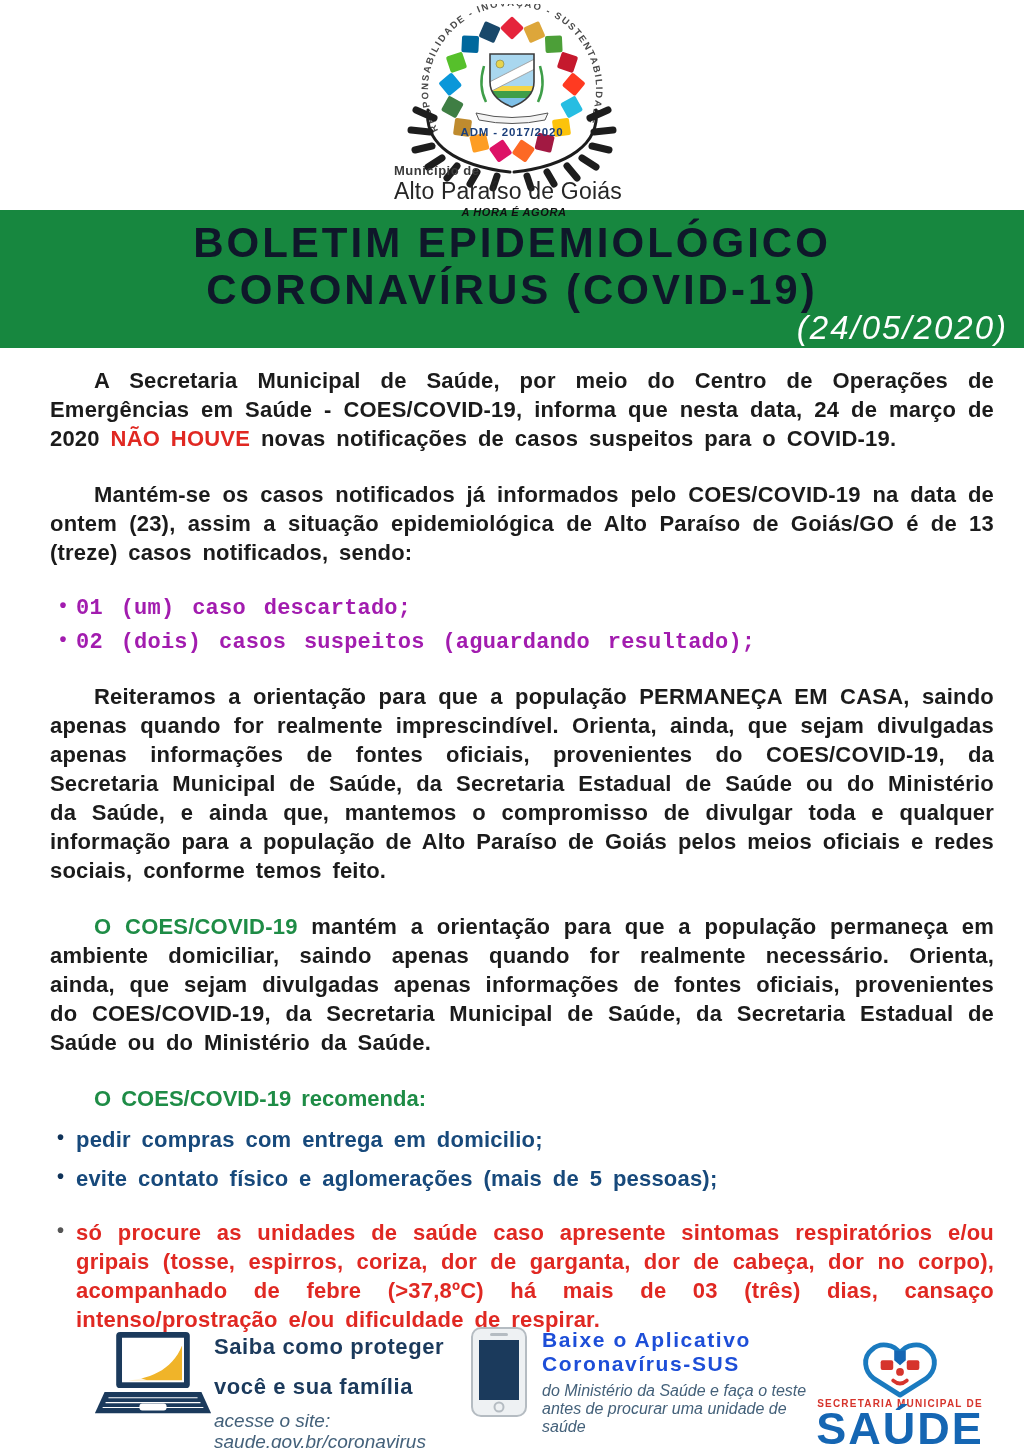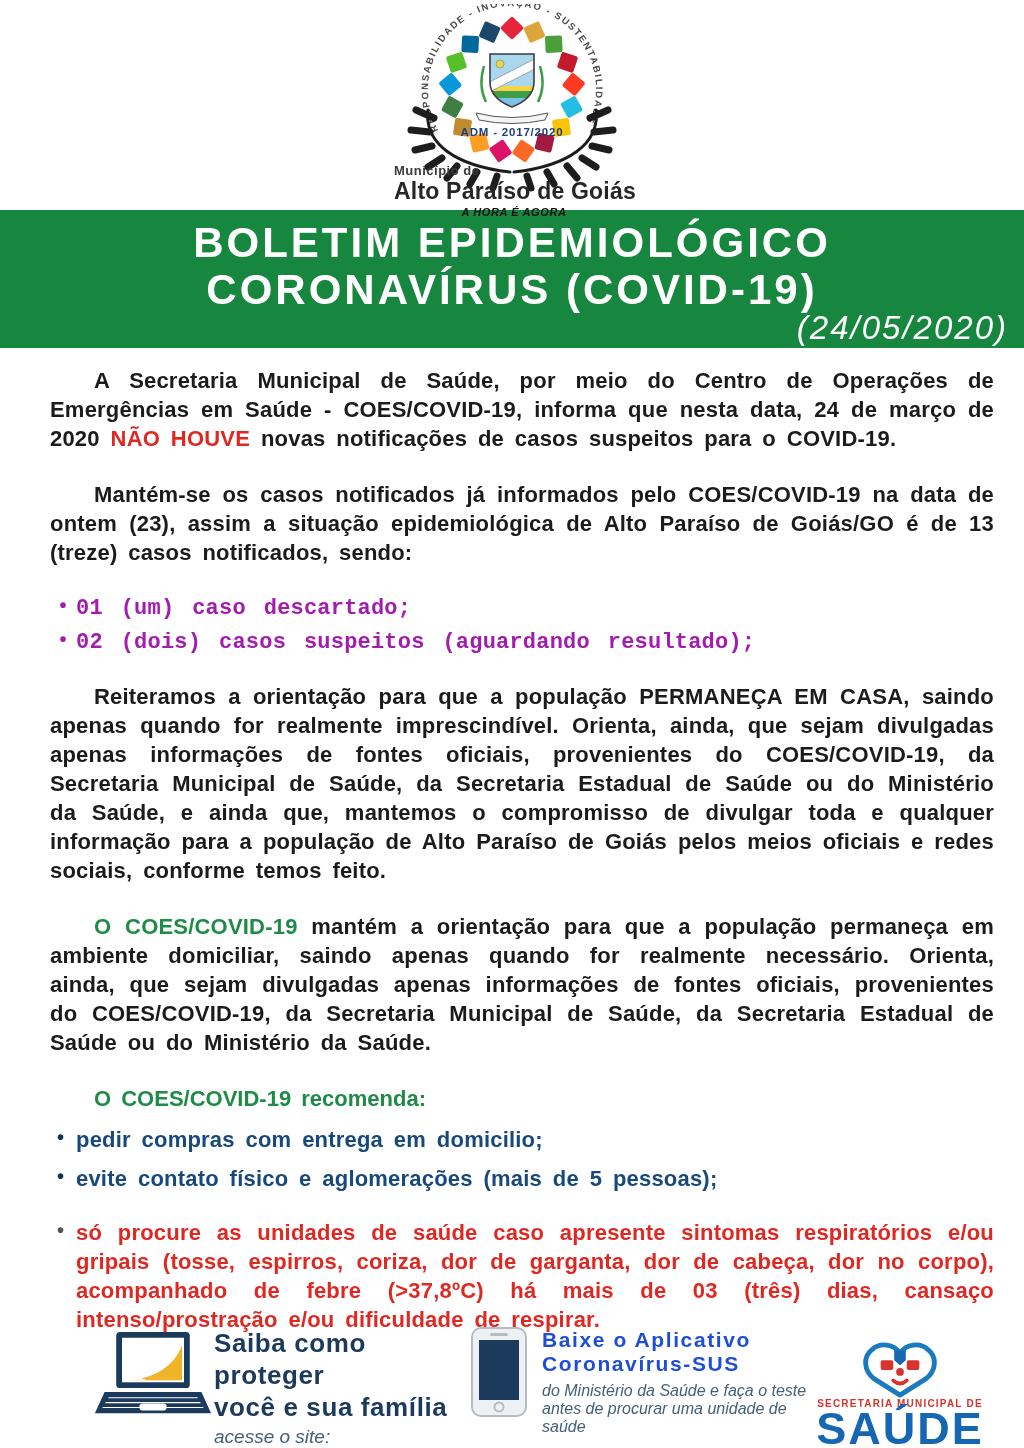--- a/index.html
+++ b/index.html
@@ -2,26 +2,26 @@
 <html lang="pt"><head>
 <meta charset="utf-8">
 <style>
   html,body{margin:0;padding:0;background:#fff;}
   body{width:1024px;height:1448px;position:relative;font-family:"Liberation Sans",sans-serif;overflow:hidden;}
 
   
   .logo-svg{position:absolute;left:362px;top:4px;width:300px;height:192px;}
   .muni{position:absolute;left:394px;top:163px;width:240px;z-index:2;}
   .muni-small{font-size:13px;font-weight:bold;color:#3a3a3a;letter-spacing:.5px;}
-  .muni-name{font-size:23px;font-weight:bold;color:#262626;white-space:nowrap;letter-spacing:.2px;}
+  .muni-name{font-size:23px;font-weight:normal;color:#262626;white-space:nowrap;letter-spacing:.2px;}
   .muni-tag{text-align:center;font-style:italic;font-weight:bold;font-size:11px;color:#101010;letter-spacing:.6px;margin-top:1px;}
 
   
   .banner{position:absolute;top:210px;left:0;width:1024px;height:138px;background:#17873f;}
-  .banner-title{padding-top:9px;text-align:center;color:#ffffff;font-weight:bold;font-size:42px;line-height:47px;letter-spacing:3px;}
+  .banner-title{padding-top:9px;text-align:center;color:#0f172a;font-weight:bold;font-size:42px;line-height:47px;letter-spacing:3px;}
   .banner-date{position:absolute;right:16px;bottom:1px;color:#ffffff;font-style:italic;font-size:33px;letter-spacing:2px;}
 
   
   .content{position:absolute;top:366px;left:50px;width:944px;color:#1b1b1b;font-weight:bold;font-size:22px;line-height:29px;text-align:justify;}
   .content p{margin:0 0 27px 0;text-indent:44px;word-spacing:4.5px;letter-spacing:.2px;}
   .red{color:#e02822;}
   .green{color:#1e8c46;}
   .ul{list-style:none;margin:0 0 25px 0;padding:0;word-spacing:4.5px;letter-spacing:.2px;}
   .ul li{position:relative;padding-left:26px;margin-bottom:5px;}
   .ul li::before{content:"\2022";position:absolute;left:7px;top:-2px;font-size:20px;}
@@ -32,21 +32,21 @@
   .ul-warn{margin-bottom:0;}
   .ul-warn li{color:#e02822;}
   .ul-warn li::before{color:#555;}
   .u{text-decoration:underline;text-underline-offset:4px;}
   .rec-heading{color:#1e8c46;font-weight:bold;margin:0 0 12px 0;text-indent:44px;word-spacing:4px;}
 
   
   .footer{position:absolute;top:1326px;left:0;width:1024px;height:100px;}
   .laptop{position:absolute;left:94px;top:4px;width:118px;height:92px;}
   .f-left{position:absolute;left:214px;top:1px;width:240px;}
-  .f-title{color:#1b3a5c;font-weight:bold;font-size:26px;line-height:32px;letter-spacing:.6px;}
+  .f-title{color:#1b3a5c;font-weight:bold;font-size:22px;line-height:40px;letter-spacing:.6px;}
   .f-sub{color:#44617a;font-style:italic;font-size:19px;line-height:21px;margin-top:3px;}
   .phone{position:absolute;left:470px;top:0px;width:58px;height:92px;}
   .f-mid{position:absolute;left:542px;top:2px;width:270px;}
   .f-title2{color:#1d4ed8;font-weight:bold;font-size:21px;line-height:24px;letter-spacing:1.6px;}
   .f-sub2{color:#44617a;font-style:italic;font-size:16px;line-height:18px;margin-top:6px;}
   .f-right{position:absolute;left:792px;top:14px;width:216px;text-align:center;}
   .heart{width:100px;height:58px;margin:0 auto;display:block;}
   .sec-top{color:#d6342c;font-weight:bold;font-size:10px;letter-spacing:1.2px;line-height:11px;}
   .saude{color:#1566b3;font-weight:bold;font-size:45px;line-height:40px;letter-spacing:2px;}
   .sec-bottom{color:#d6342c;font-weight:bold;font-size:9.5px;letter-spacing:.6px;line-height:11px;margin-top:2px;}

